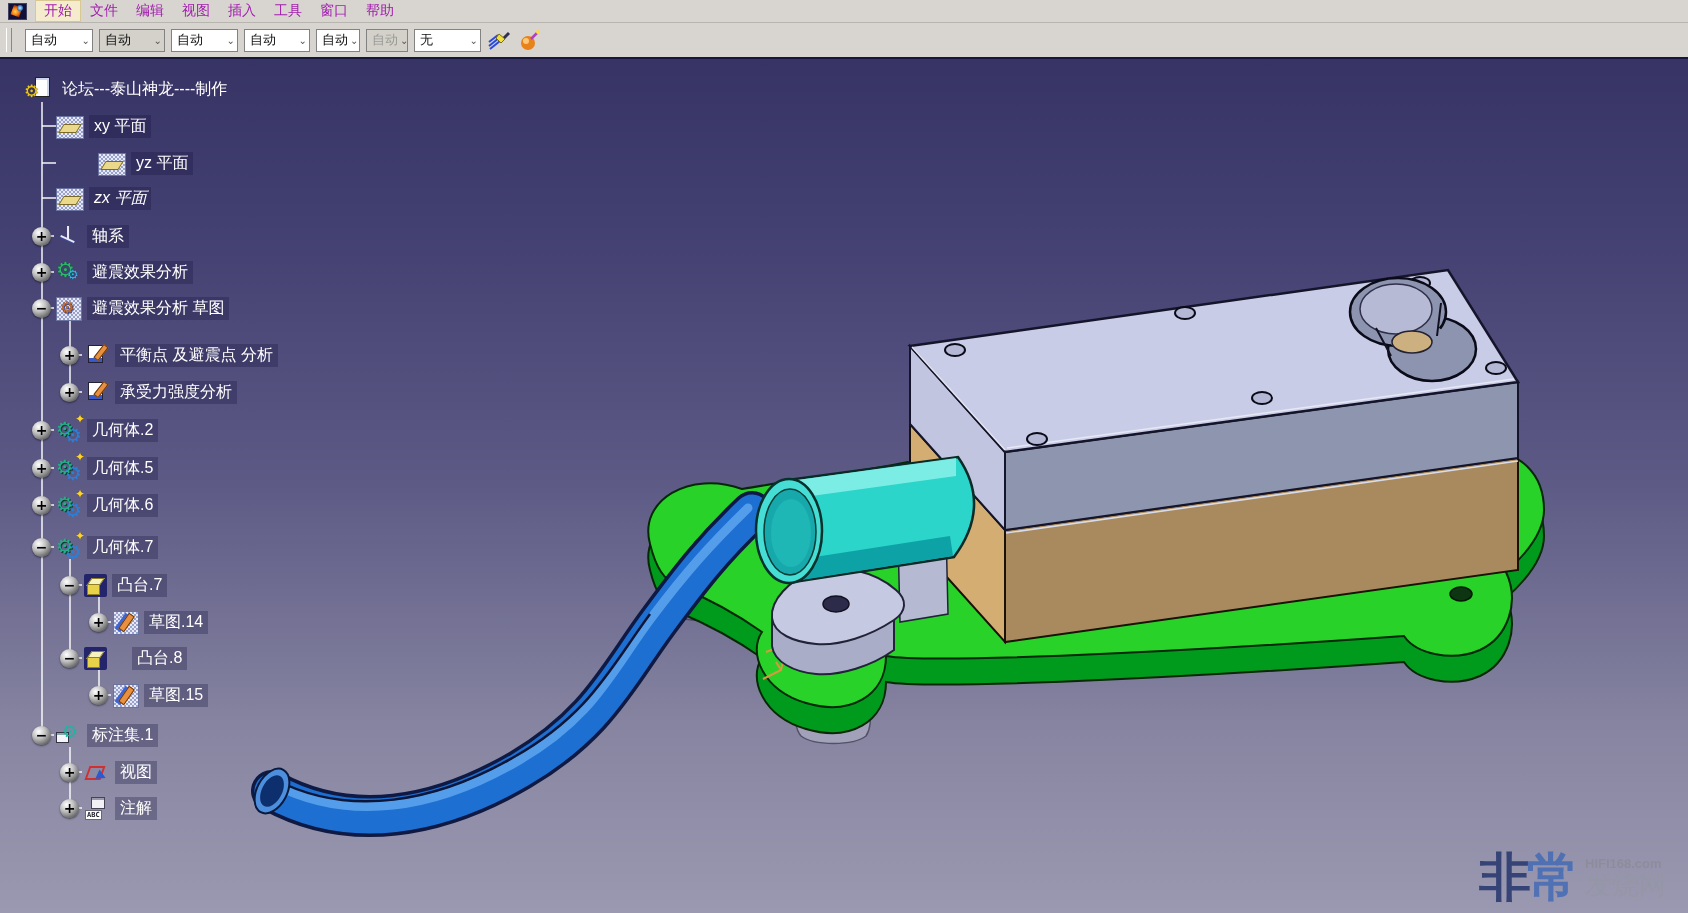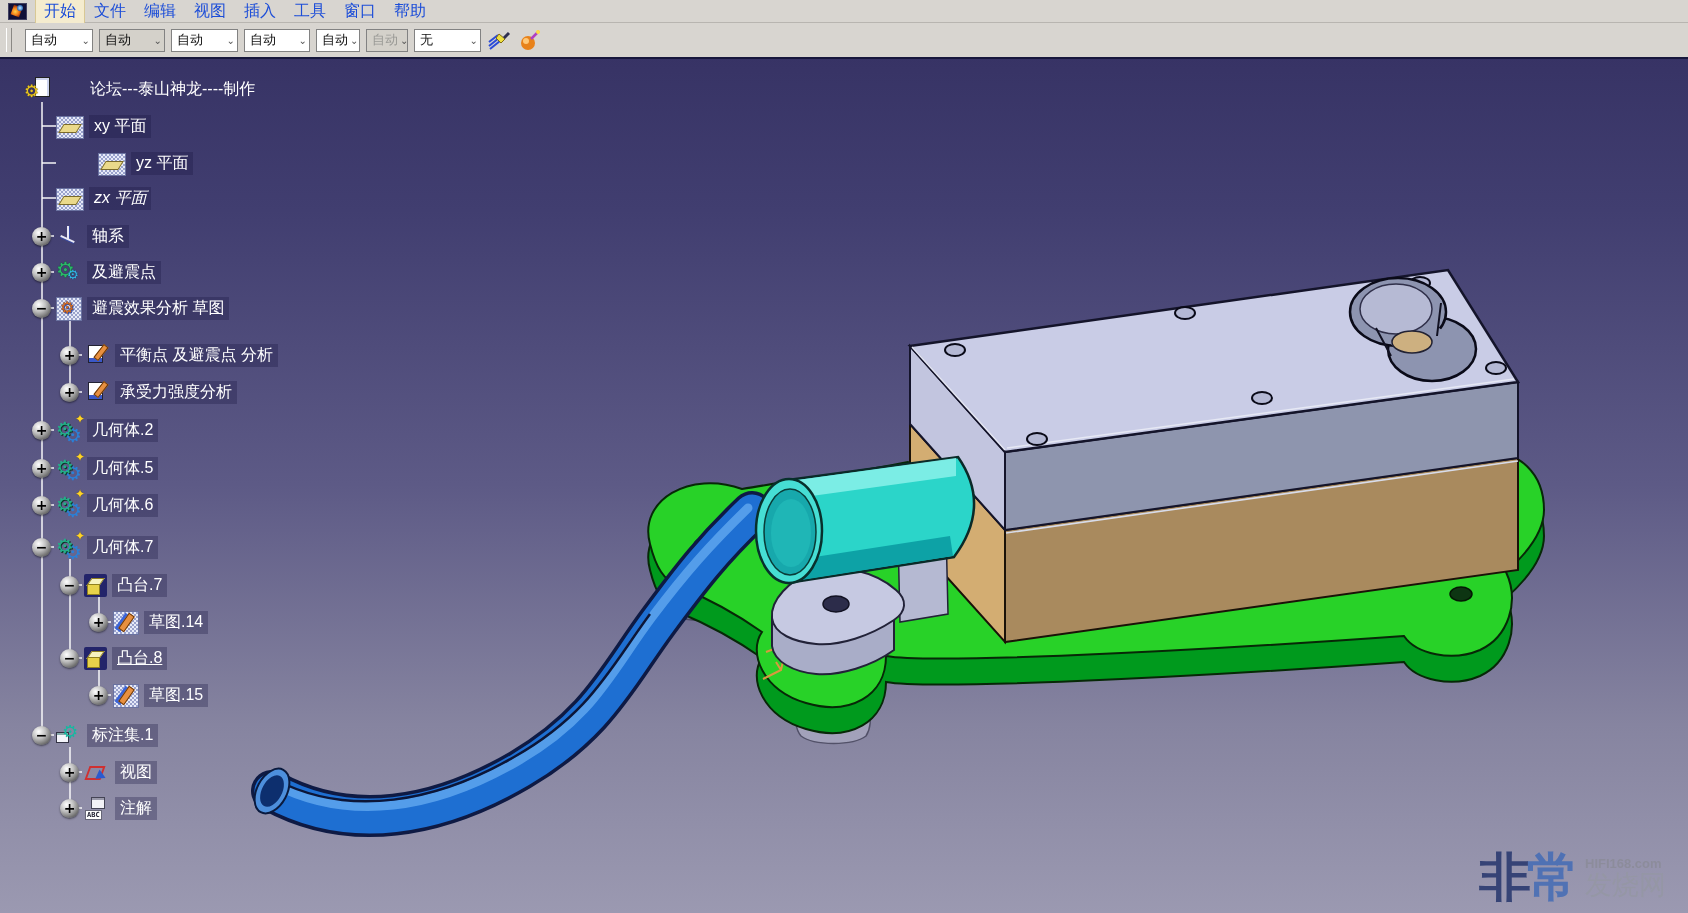--- a/index.html
+++ b/index.html
@@ -10,21 +10,21 @@
   .chrome{position:absolute;top:0;left:0;right:0;z-index:10;}
   .menubar{height:22px;background:#d8d5d0;display:flex;align-items:center;padding-left:4px;
            border-bottom:1px solid #b8b5b0;}
   .appicon{width:17px;height:15px;margin:0 8px 0 4px;background:#101038;border:1px solid #404060;
            position:relative;overflow:hidden;flex:none;}
   .appicon::before{content:"";position:absolute;left:3px;top:2px;width:9px;height:10px;
            background:radial-gradient(circle at 40% 60%,#ffd24a 0%,#f07a18 45%,#8a2808 80%);
            transform:rotate(20deg);}
   .appicon::after{content:"";position:absolute;left:8px;top:1px;width:6px;height:6px;
            background:radial-gradient(circle,#bfe8ff 0%,#2a6ab8 70%);border-radius:50%;}
-  .menuitem{font-size:16px;color:#1d4ed8;padding:2px 9px;cursor:default;white-space:nowrap;text-align:center;}
+  .menuitem{font-size:14px;color:#a21caf;padding:2px 9px;cursor:default;white-space:nowrap;text-align:center;}
   .menuitem.hl{background:#f5ecce;border:1px solid #d8c894;padding:1px 8px;}
 
   .toolbar{height:34px;background:#d8d5d0;display:flex;align-items:center;gap:5px;
            padding-left:6px;border-bottom:2px solid #17173c;position:relative;}
   .grip{width:4px;height:24px;border-left:1px solid #fff;border-right:1px solid #8a8884;
         margin-right:8px;flex:none;}
   .combo{height:23px;background:#fff;border:1px solid #828282;display:flex;align-items:center;
          justify-content:space-between;font-size:13px;color:#111;padding:0 2px 0 5px;
          overflow:hidden;white-space:nowrap;flex:none;box-sizing:border-box;}
   .combo .chev{font-size:10px;color:#555;margin-left:2px;flex:none;}
@@ -42,22 +42,22 @@
   .wm .g1{font-size:52px;font-weight:bold;color:#2e3d72;line-height:.85;letter-spacing:-4px;}
   .wm .g2{font-size:52px;font-weight:bold;color:#4a6fb5;line-height:.85;margin-right:6px;}
   .wm .tx{display:flex;flex-direction:column;line-height:1;}
   .wm .site{font-size:13px;font-weight:bold;color:#8c8c9a;margin-bottom:2px;}
   .wm .nm{font-size:27px;color:#9597a5;}
 
   
   .tree-layer{position:absolute;inset:0;z-index:5;}
   .trow{position:absolute;height:26px;display:flex;align-items:center;gap:5px;white-space:nowrap;}
   .tlabel{font-size:16px;color:#fff;padding:1px 5px;background:rgba(24,21,62,.30);}
-  .tlabel.nobg{background:transparent;margin-left:28px;}
-  .tlabel.ul{text-decoration:underline;}
+  .tlabel.nobg{background:transparent;}
+  .tlabel.ul{margin-left:20px;}
   .exp{width:19px;height:19px;border-radius:50%;flex:none;display:flex;align-items:center;justify-content:center;
        background:radial-gradient(circle at 35% 30%,#ffffff,#c0c0c0 38%,#707070 72%,#383838 100%);
        color:#000;font:bold 14px/1 "DejaVu Sans",sans-serif;box-shadow:0 1px 2px rgba(0,0,0,.5);}
 
   
   .ti{position:relative;width:26px;height:24px;flex:none;}
   .checker{background-image:linear-gradient(45deg,#9aa2cc 25%,transparent 25%,transparent 75%,#9aa2cc 75%),
            linear-gradient(45deg,#9aa2cc 25%,#e6eaf8 25%,#e6eaf8 75%,#9aa2cc 75%);
            background-size:4px 4px;background-position:0 0,2px 2px;}
   .ti-part::before{content:"";position:absolute;left:9px;top:0;width:13px;height:18px;background:#fff;
@@ -263,21 +263,21 @@
         <span class="tlabel">zx 平面</span>
       </div>
       <div class="trow" style="left: 32px; top: 223px;">
         <span class="exp">+</span>
         <span class="ti ti-axis"></span>
         <span class="tlabel">轴系</span>
       </div>
       <div class="trow" style="left: 32px; top: 259px;">
         <span class="exp">+</span>
         <span class="ti ti-partbody"></span>
-        <span class="tlabel">及避震点</span>
+        <span class="tlabel">避震效果分析</span>
       </div>
       <div class="trow" style="left: 32px; top: 295px;">
         <span class="exp">−</span>
         <span class="ti ti-sketchset checker"></span>
         <span class="tlabel">避震效果分析 草图</span>
       </div>
       <div class="trow" style="left: 60px; top: 342px;">
         <span class="exp">+</span>
         <span class="ti ti-analysis"></span>
         <span class="tlabel">平衡点 及避震点 分析</span>

